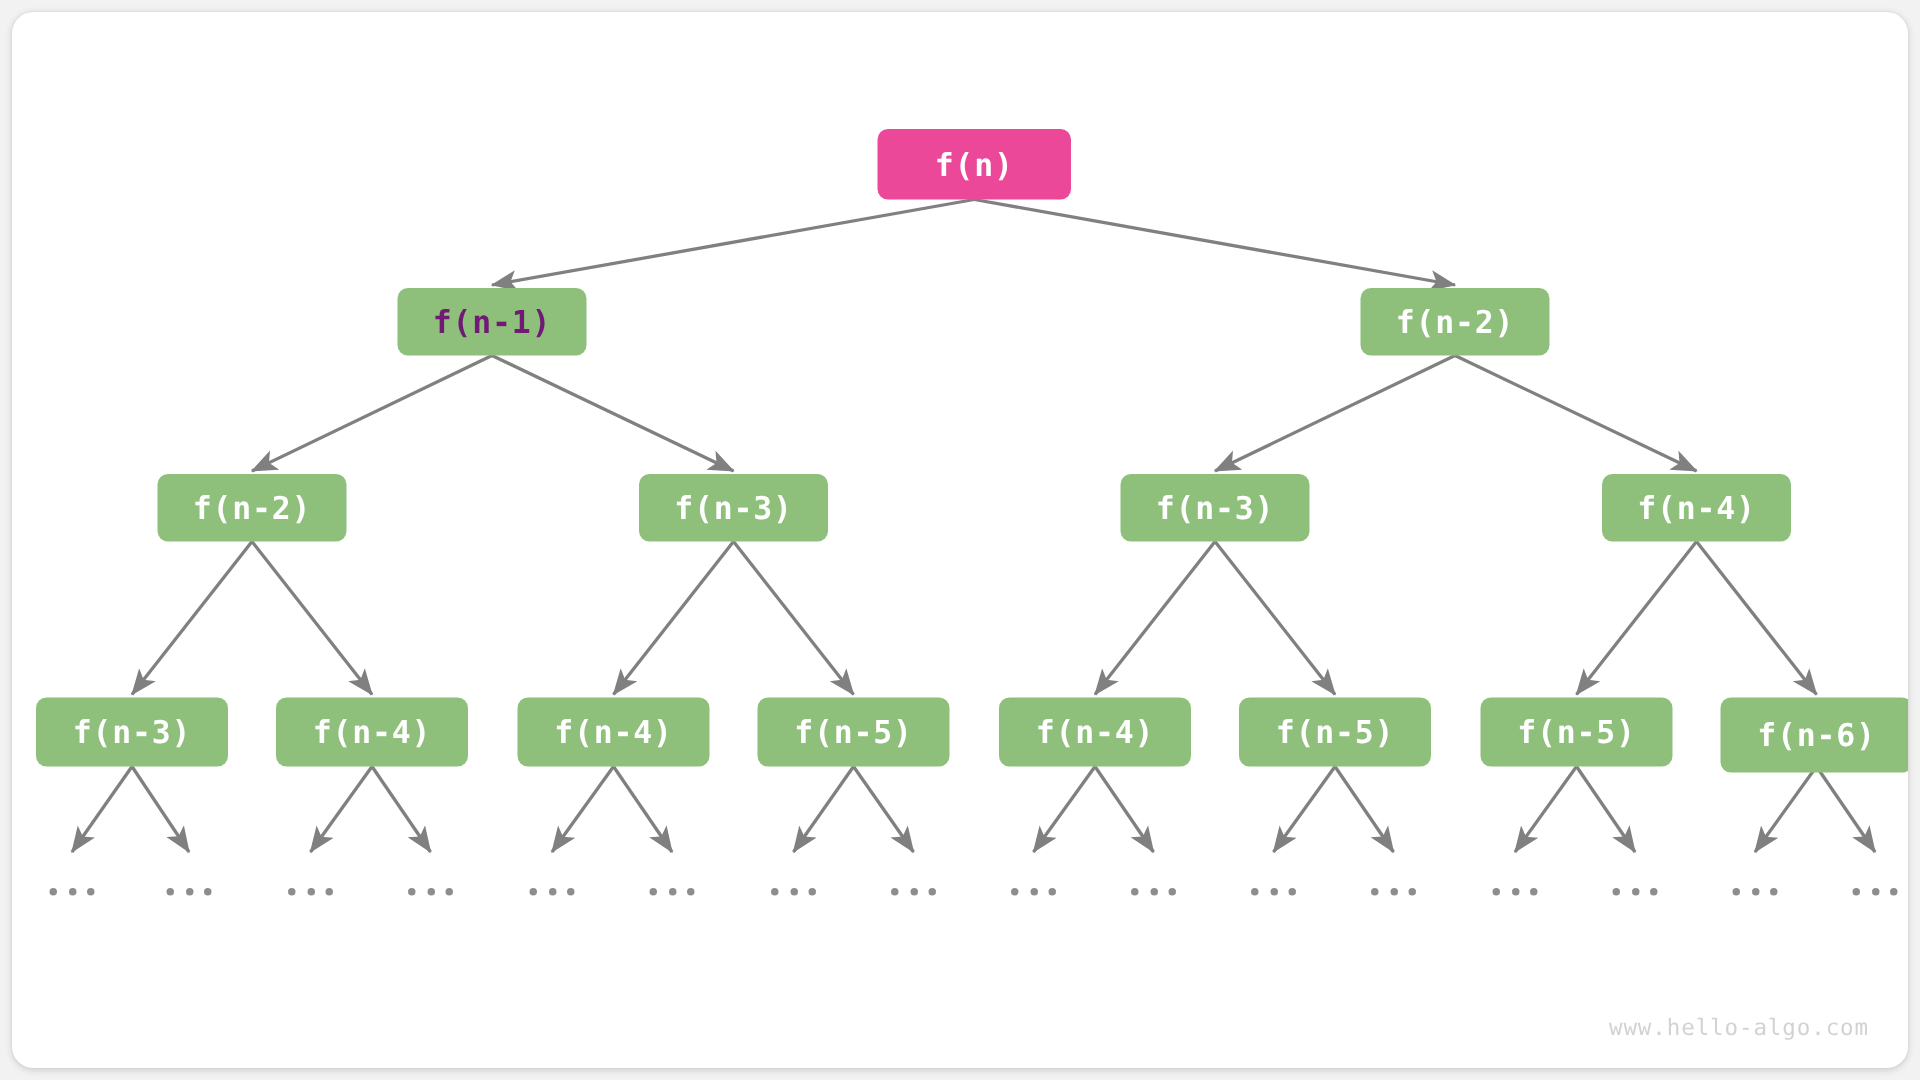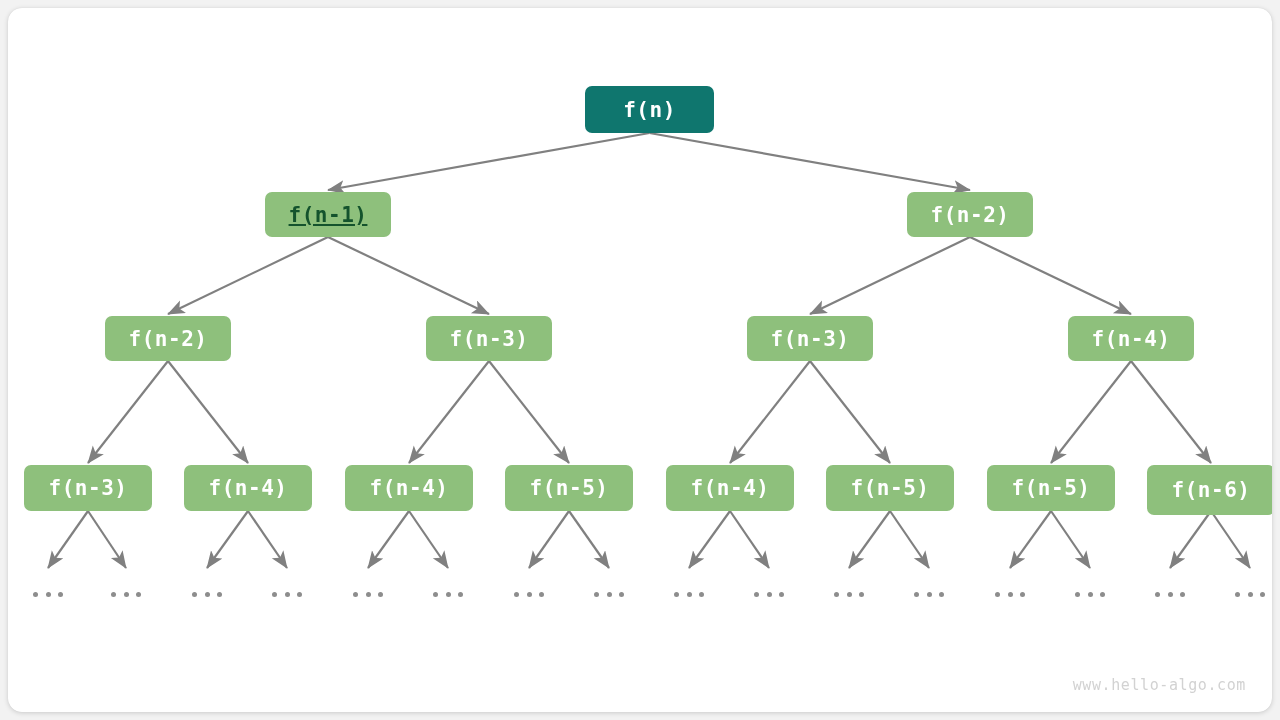--- a/index.html
+++ b/index.html
@@ -122,24 +122,24 @@
           <line x1="882" y1="503" x2="841" y2="560" stroke="#808080" stroke-width="2.2" marker-end="url(#arrowhead)"></line>
           <line x1="882" y1="503" x2="921" y2="560" stroke="#808080" stroke-width="2.2" marker-end="url(#arrowhead)"></line>
           <line x1="1043" y1="503" x2="1002" y2="560" stroke="#808080" stroke-width="2.2" marker-end="url(#arrowhead)"></line>
           <line x1="1043" y1="503" x2="1082" y2="560" stroke="#808080" stroke-width="2.2" marker-end="url(#arrowhead)"></line>
           <line x1="1203" y1="503" x2="1162" y2="560" stroke="#808080" stroke-width="2.2" marker-end="url(#arrowhead)"></line>
           <line x1="1203" y1="503" x2="1242" y2="560" stroke="#808080" stroke-width="2.2" marker-end="url(#arrowhead)"></line>
         </g>
     </svg>
 
     <div id="node-layer">
-        <div class="node" style="left: 577px; top: 78px; width: 129px; height: 47px; background: #0f766e; color: rgb(255, 255, 255);">
+        <div class="node" style="left: 577px; top: 78px; width: 129px; height: 47px; background: #ec4899; color: rgb(255, 255, 255);">
           <span>f(n)</span>
         </div>
-        <div class="node" style="left: 257px; top: 184px; width: 126px; height: 45px; background: rgb(142, 192, 124); color: #14532d; text-decoration: underline;">
+        <div class="node" style="left: 257px; top: 184px; width: 126px; height: 45px; background: rgb(142, 192, 124); color: #701a75;">
           <span>f(n-1)</span>
         </div>
         <div class="node" style="left: 899px; top: 184px; width: 126px; height: 45px; background: rgb(142, 192, 124); color: rgb(255, 255, 255);">
           <span>f(n-2)</span>
         </div>
         <div class="node" style="left: 97px; top: 308px; width: 126px; height: 45px; background: rgb(142, 192, 124); color: rgb(255, 255, 255);">
           <span>f(n-2)</span>
         </div>
         <div class="node" style="left: 418px; top: 308px; width: 126px; height: 45px; background: rgb(142, 192, 124); color: rgb(255, 255, 255);">
           <span>f(n-3)</span>

